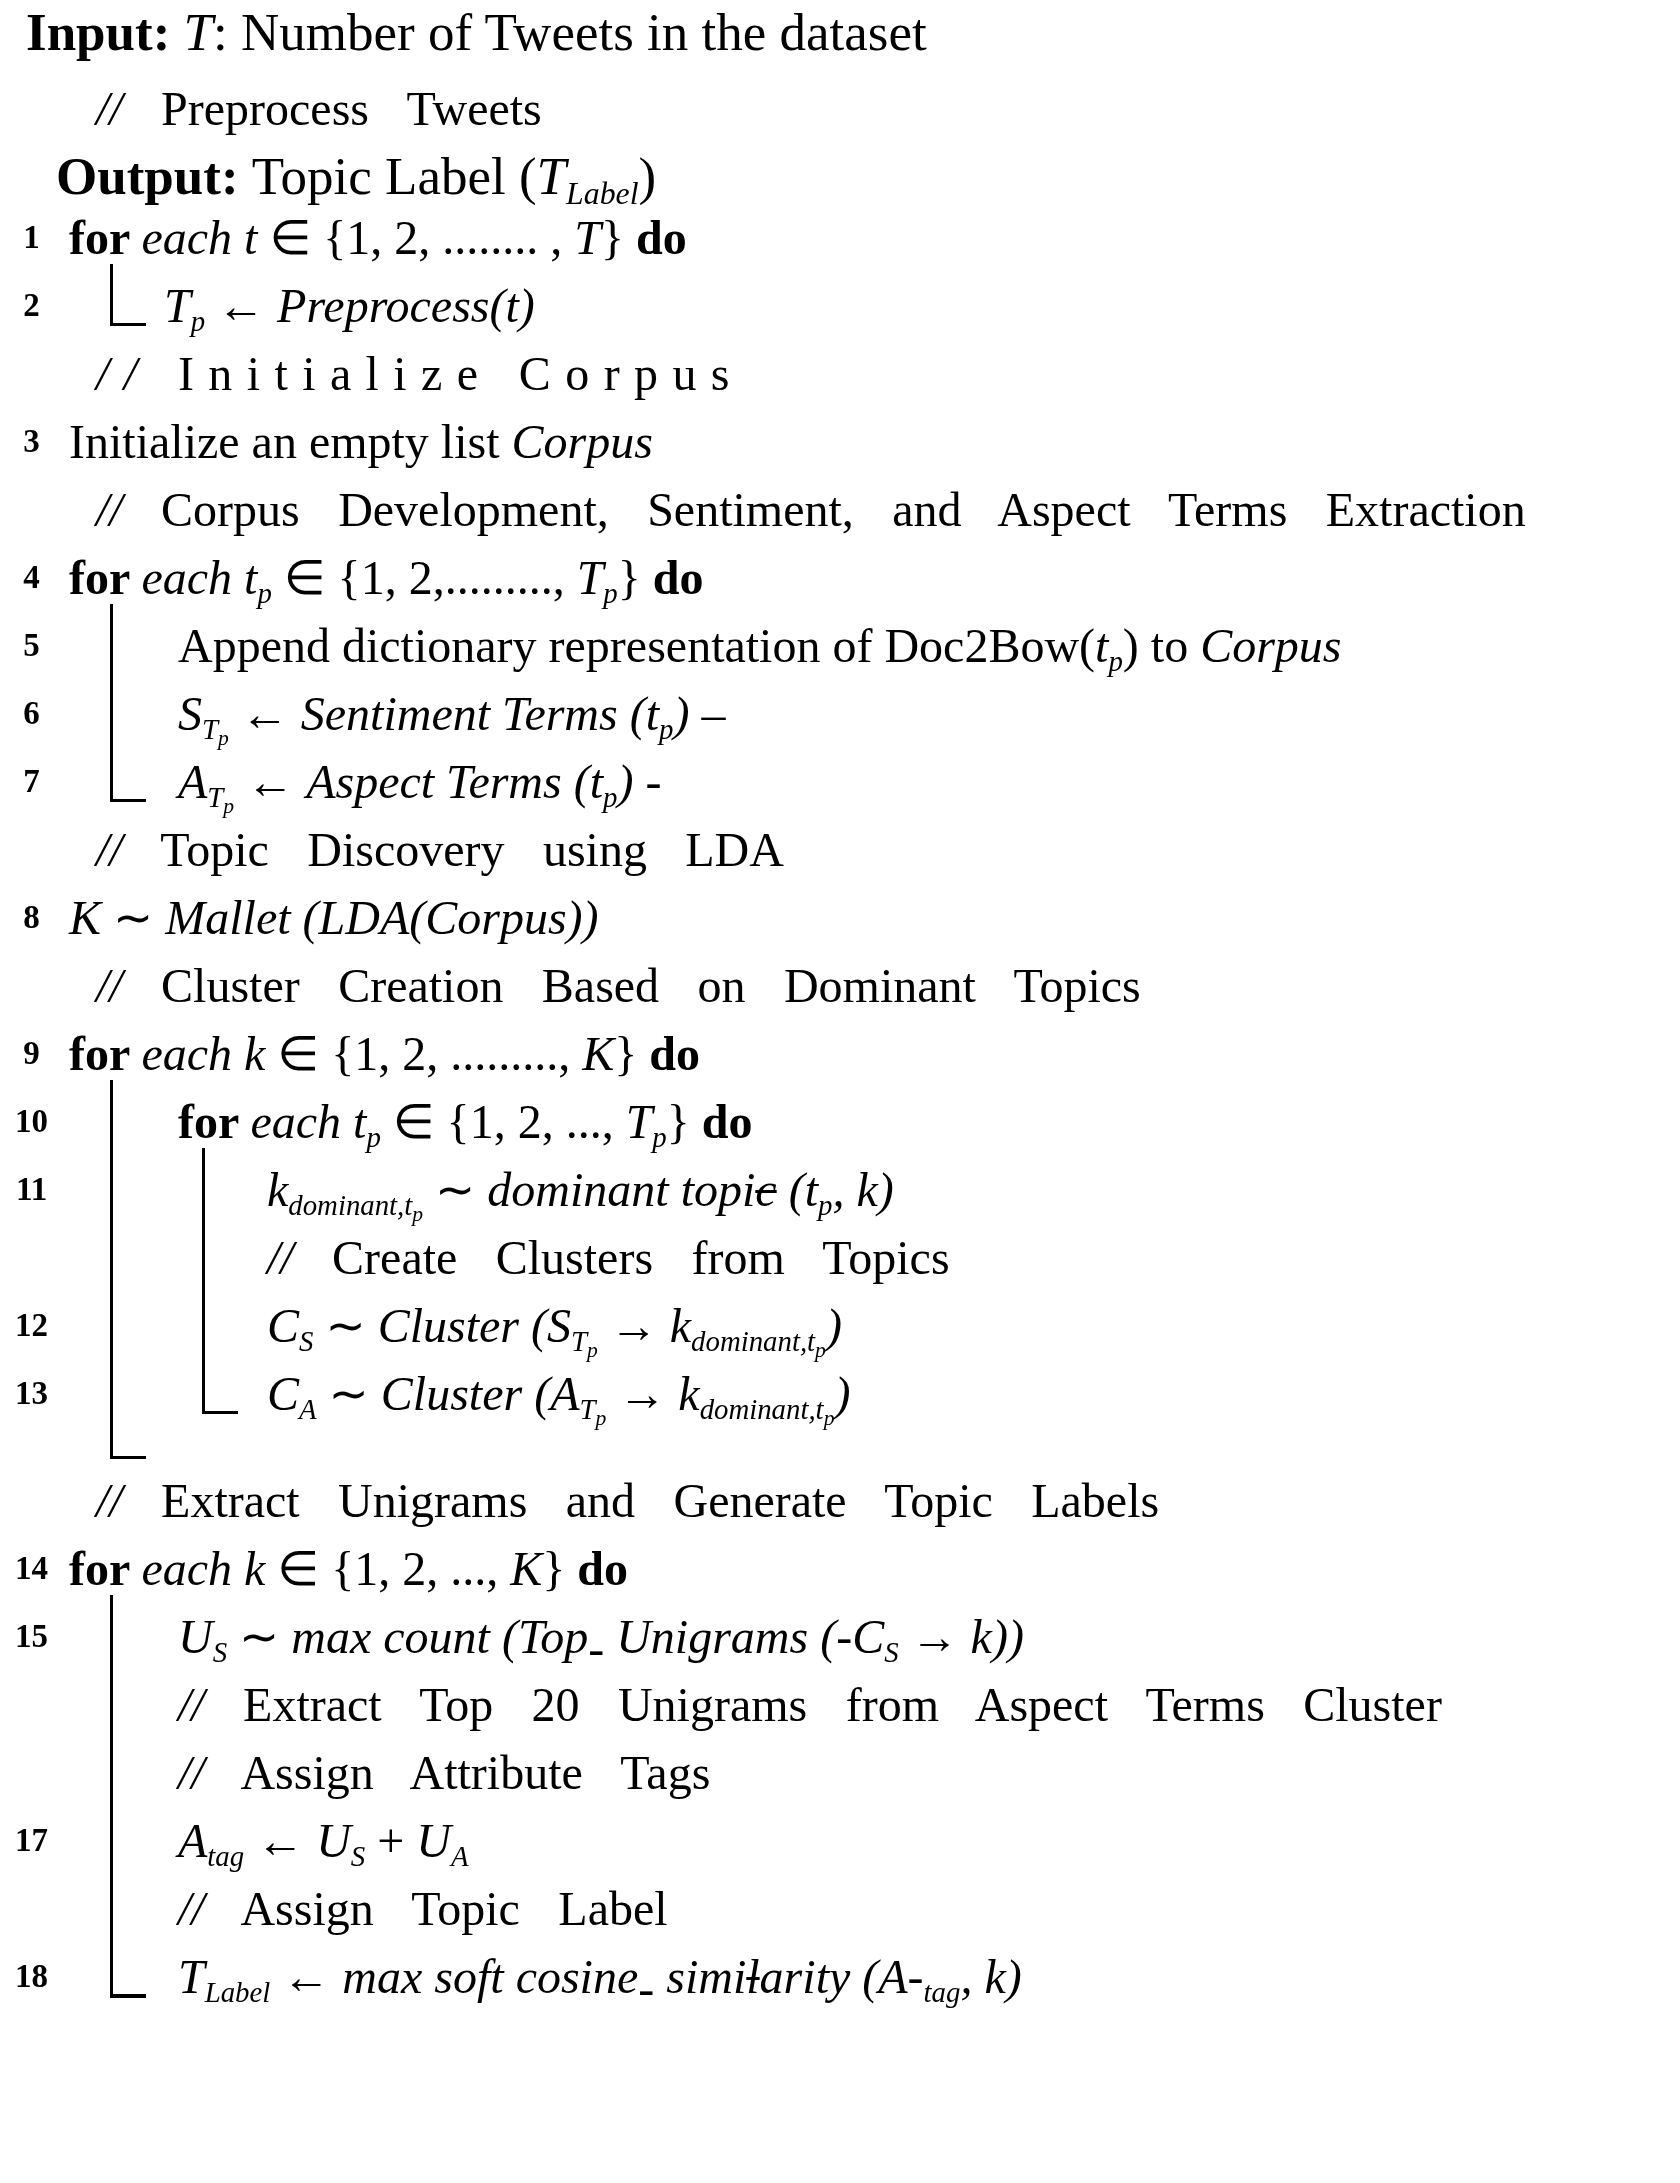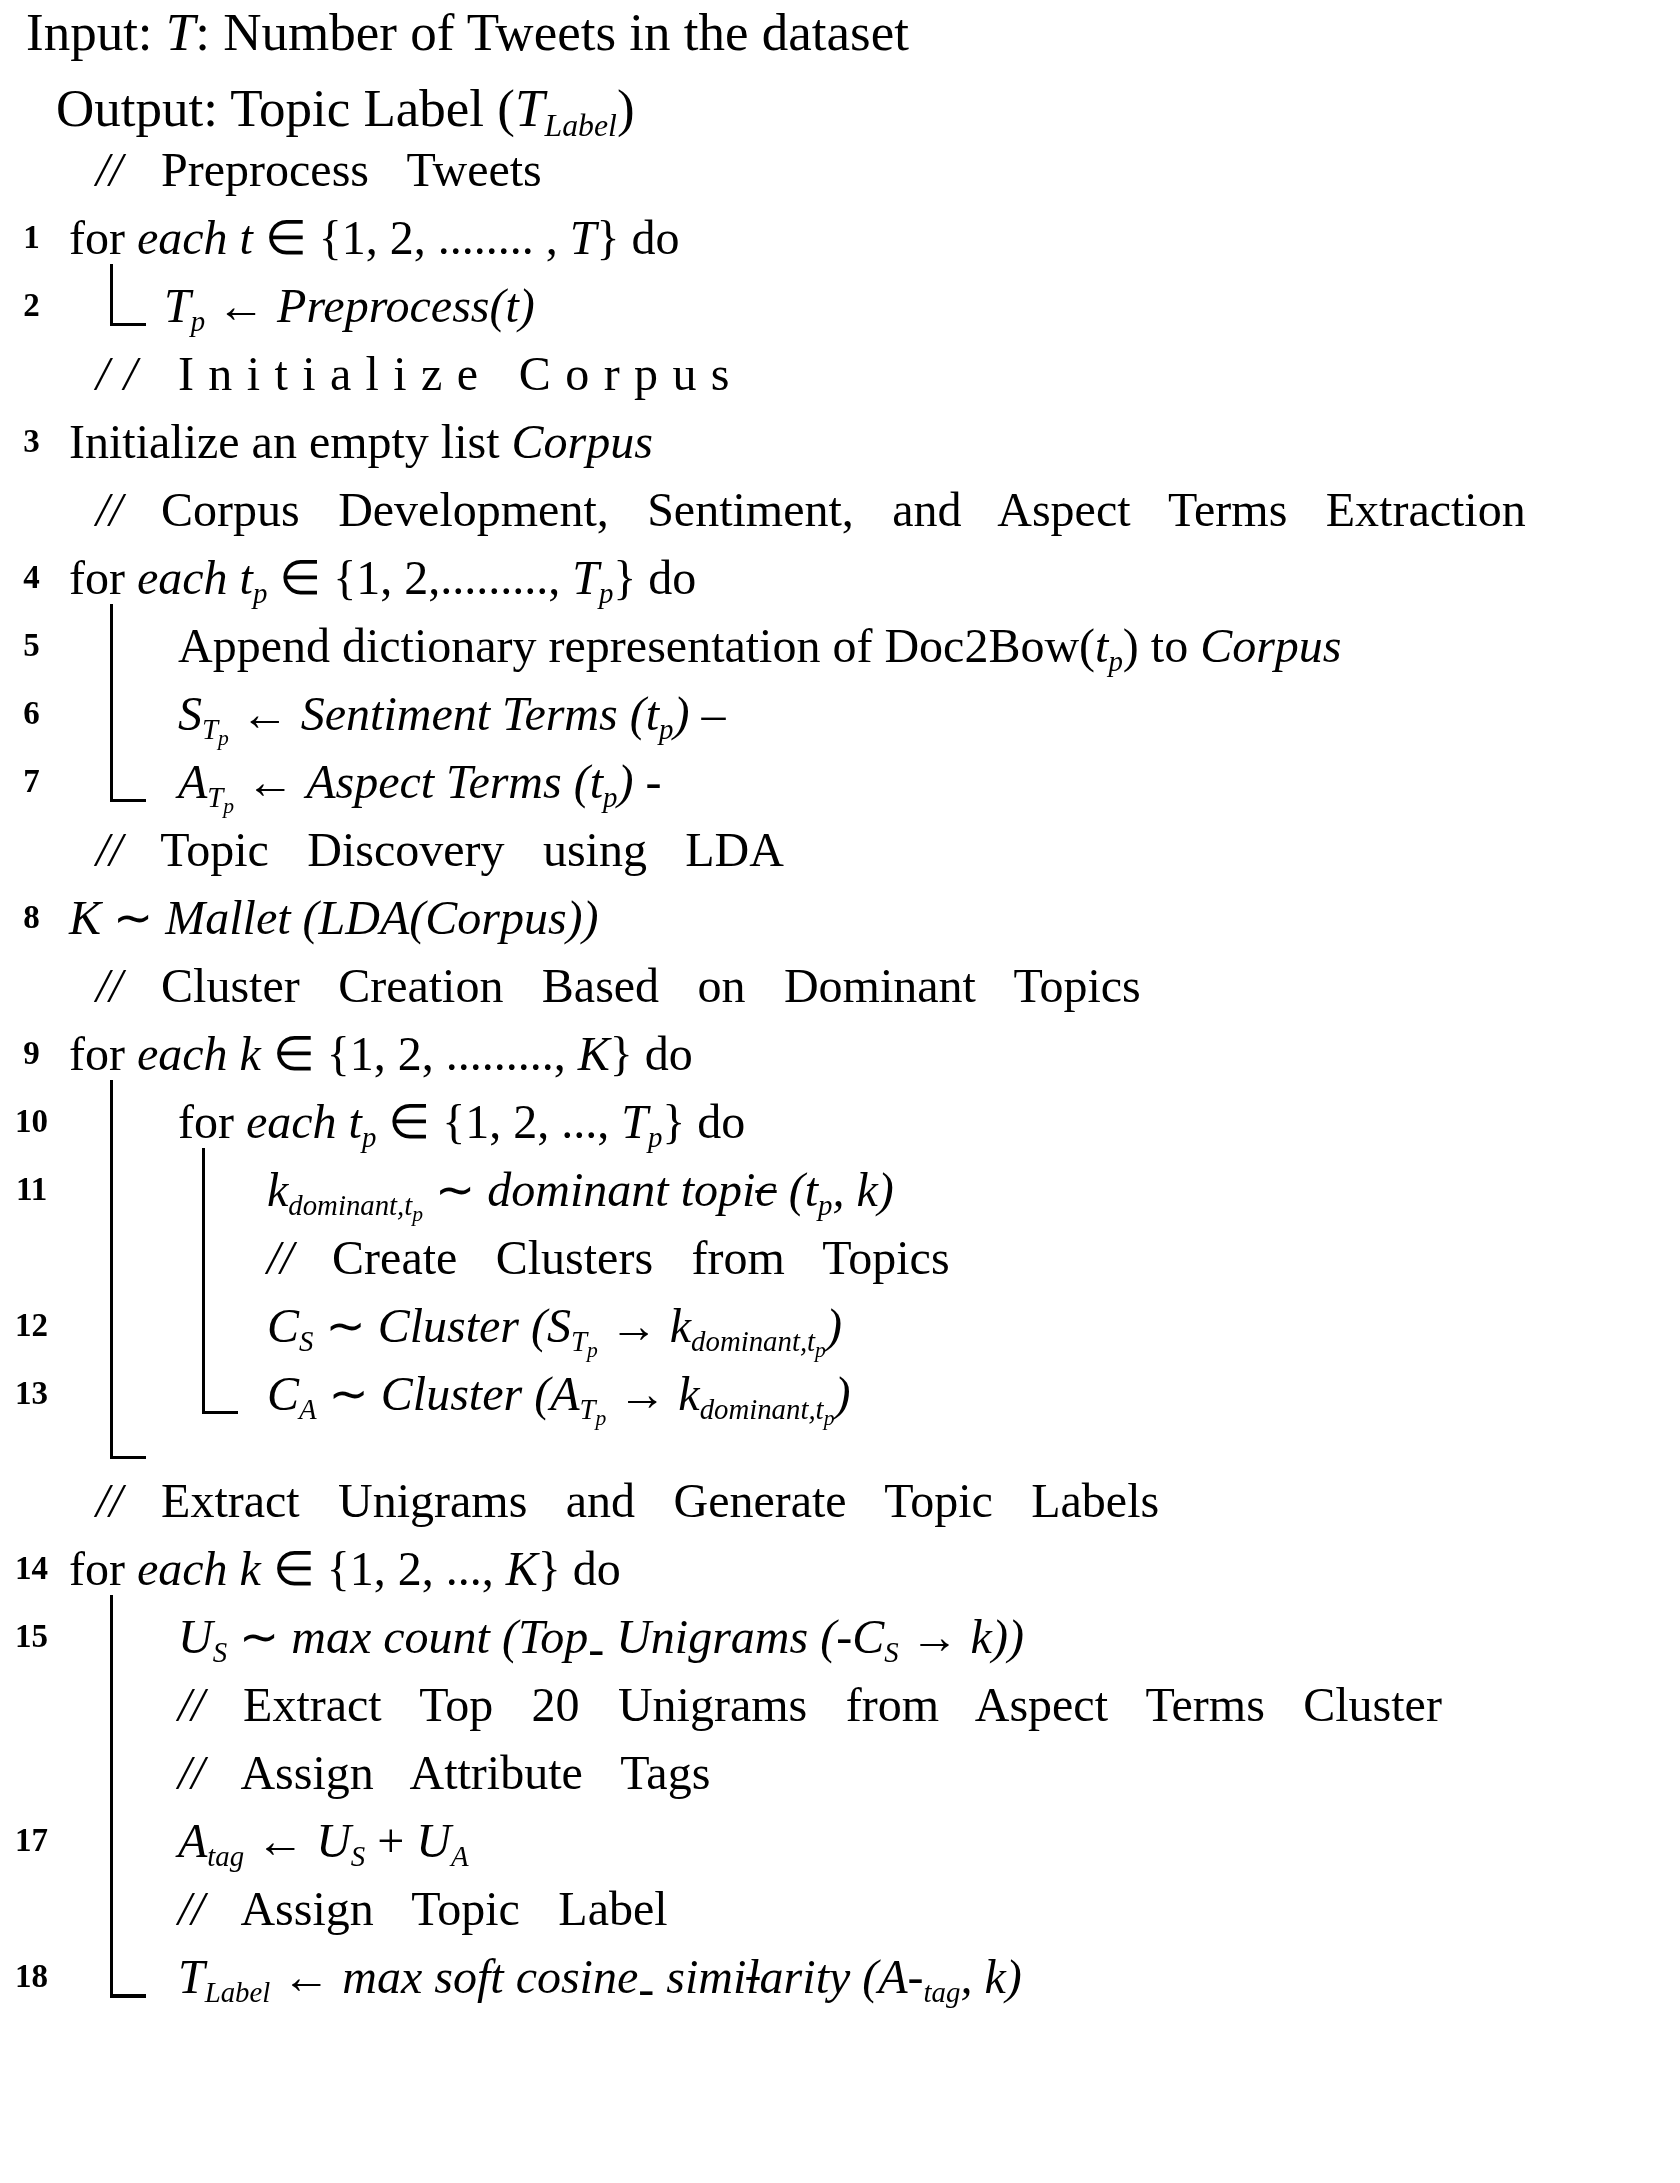--- a/index.html
+++ b/index.html
@@ -22,21 +22,21 @@
   .cm{padding-left:96px;}
   .t{padding-left:69px;}
   .i1{padding-left:178px;}
   .i1a{padding-left:164px;}
   .i2{padding-left:267px;}
   .sp{height:31.5px;margin-bottom:8.2px;}
   
   .wsw .content{word-spacing:0.55em;}
   .lsc .content{letter-spacing:0.30em;}
   
-  .b{font-weight:400;}
+  .b{font-weight:700;}
   .bi{font-weight:400;font-style:italic;}
   .i{font-style:italic;}
   .s{font-style:italic;font-size:0.60em;vertical-align:-0.30em;line-height:0;}
   .ss{font-style:italic;font-size:0.45em;vertical-align:-0.70em;line-height:0;}
   .ist{font-style:italic;text-decoration:line-through;text-decoration-thickness:0.07em;}
   .dl{vertical-align:-0.25em;line-height:0;}
   .dm{}
   
   .num{
     position:absolute;left:4.1px;width:55px;text-align:center;
@@ -52,22 +52,22 @@
   .vf1{left:110px;width:36px;bottom:5.5px;}
   .vf2{left:202px;width:36px;bottom:5.5px;}
   .sp .vb1{top:-15px;bottom:9.6px;}
   .sp .vf1{bottom:6.9px;}
 </style>
 </head>
 <body>
 
 <div class="algo">
     <div class="row hd1"><span class="content"><span class="b">Input: </span><span class="i">T</span><span>: Number of Tweets in the dataset</span></span></div>
+    <div class="row cm wsw"><span class="content"><span class="i">//</span><span>  Preprocess  Tweets</span></span></div>
     <div class="row hd2"><span class="content"><span class="b">Output: </span><span>Topic Label (</span><span class="i">T</span><span class="s">Label</span><span>)</span></span></div>
-    <div class="row cm wsw"><span class="content"><span class="i">//</span><span>  Preprocess  Tweets</span></span></div>
     <div class="row t"><span class="num">1</span><span class="content"><span class="b">for </span><span class="bi">each </span><span class="i">t</span><span> ∈ {1, 2, ........ , </span><span class="i">T</span><span>} </span><span class="b">do</span></span></div>
     <div class="row i1a stop1"><span class="vbar vb1"></span><span class="vfoot vf1"></span><span class="num">2</span><span class="content"><span class="i">T</span><span class="s">p</span><span> ← </span><span class="i">Preprocess(t)</span></span></div>
     <div class="row cm lsc"><span class="content"><span class="i">//</span><span> Initialize Corpus</span></span></div>
     <div class="row t"><span class="num">3</span><span class="content"><span>Initialize an empty list </span><span class="i">Corpus</span></span></div>
     <div class="row cm wsw"><span class="content"><span class="i">//</span><span>  Corpus Development, Sentiment, and Aspect Terms Extraction</span></span></div>
     <div class="row t"><span class="num">4</span><span class="content"><span class="b">for </span><span class="bi">each </span><span class="i">t</span><span class="s">p</span><span> ∈ {1, 2,........., </span><span class="i">T</span><span class="s">p</span><span>} </span><span class="b">do</span></span></div>
     <div class="row i1"><span class="vbar vb1"></span><span class="num">5</span><span class="content"><span>Append dictionary representation of Doc2Bow(</span><span class="i">t</span><span class="s">p</span><span>) to </span><span class="i">Corpus</span></span></div>
     <div class="row i1"><span class="vbar vb1"></span><span class="num">6</span><span class="content"><span class="i">S</span><span class="s">T</span><span class="ss">p</span><span> ← </span><span class="i">Sentiment Terms (</span><span class="i">t</span><span class="s">p</span><span class="i">)</span><span>   –</span></span></div>
     <div class="row i1 stop1"><span class="vbar vb1"></span><span class="vfoot vf1"></span><span class="num">7</span><span class="content"><span class="i">A</span><span class="s">T</span><span class="ss">p</span><span> ← </span><span class="i">Aspect Terms (</span><span class="i">t</span><span class="s">p</span><span class="i">)</span><span> -</span></span></div>
     <div class="row cm wsw"><span class="content"><span class="i">//</span><span>  Topic  Discovery  using  LDA</span></span></div>

